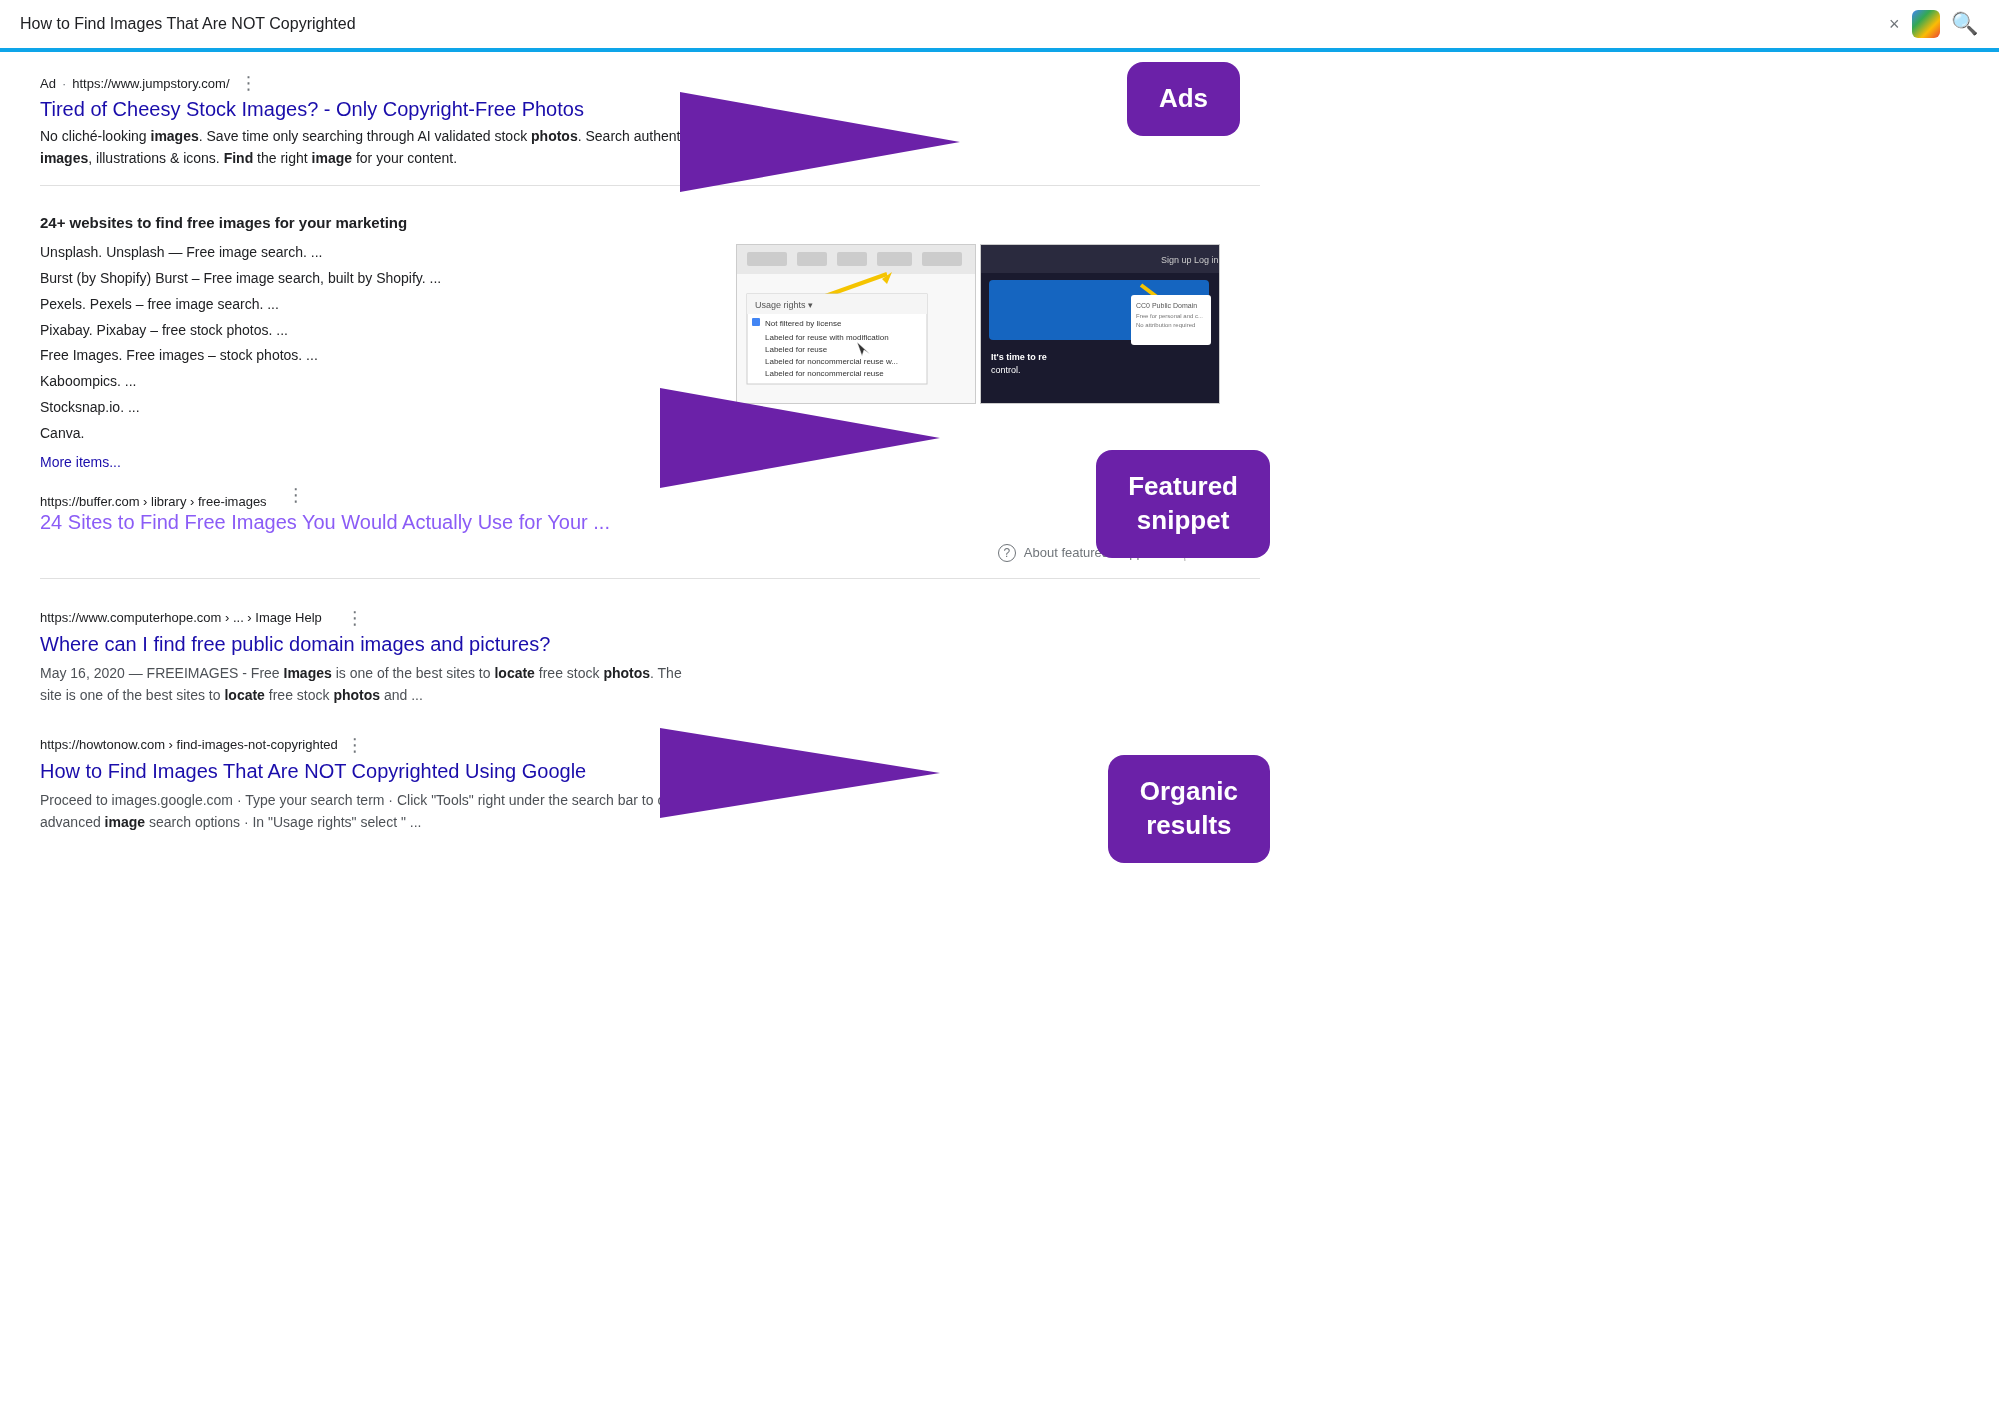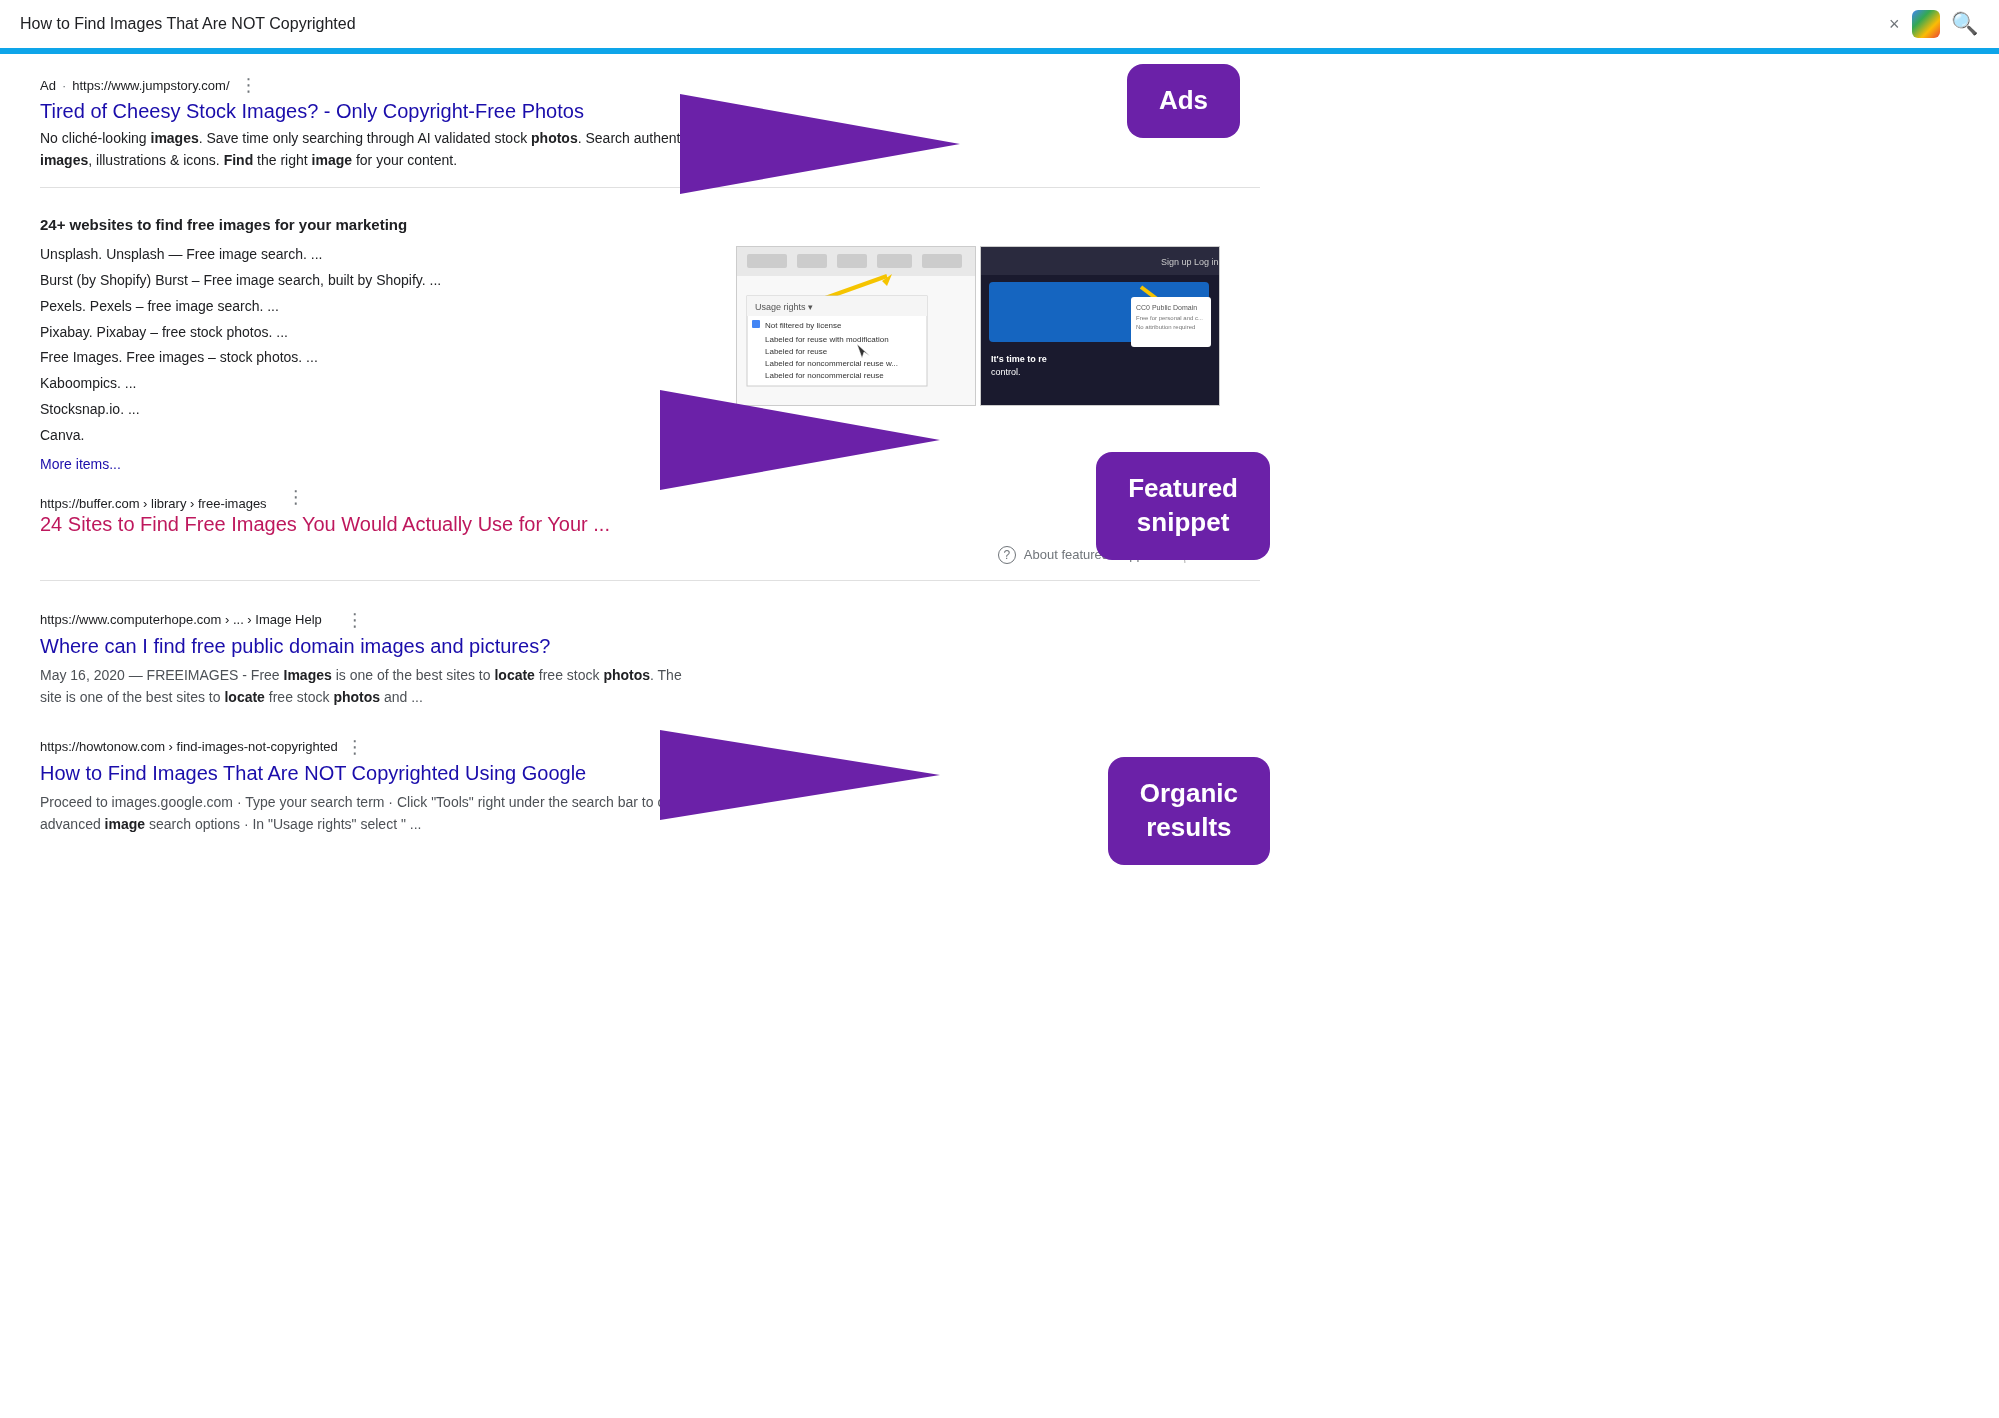--- a/index.html
+++ b/index.html
@@ -11,21 +11,21 @@
       width: 1999px;
       min-height: 1418px;
       overflow-x: hidden;
     }
 
     
     .search-bar {
       display: flex;
       align-items: center;
       padding: 10px 20px;
-      border-bottom: 6px solid #0ea5e9;
+      border-bottom: 4px solid #0ea5e9;
       gap: 12px;
     }
     .search-query {
       font-size: 16px;
       color: #202124;
       flex: 1;
     }
     .search-icon-close {
       font-size: 18px;
       color: #70757a;
@@ -106,21 +106,21 @@
       display: block;
       margin-top: 8px;
     }
     .snippet-source-url {
       font-size: 13px;
       color: #202124;
       margin-top: 10px;
     }
     .snippet-source-title {
       font-size: 20px;
-      color: #be185d;
+      color: #8b5cf6;
       cursor: pointer;
       text-decoration: none;
       display: block;
       margin-top: 2px;
     }
 
     
     .snippet-footer {
       display: flex;
       align-items: center;

